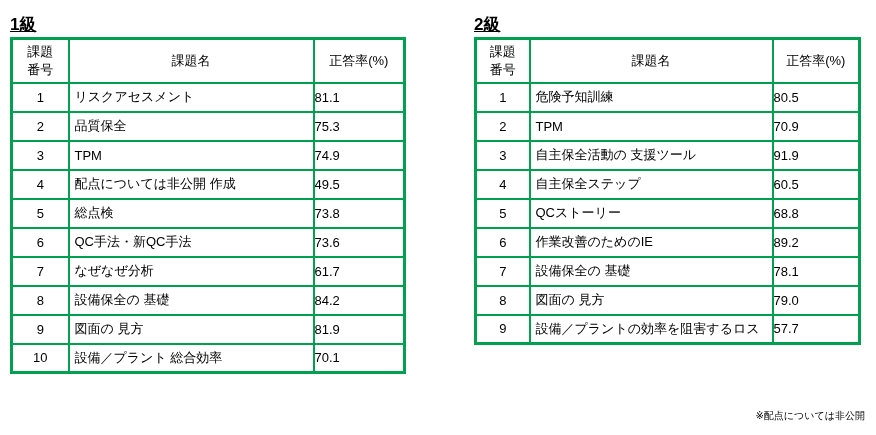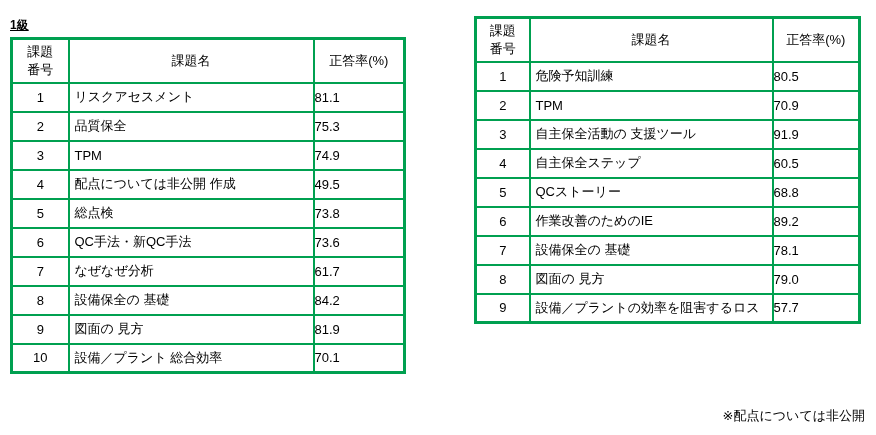--- a/index.html
+++ b/index.html
@@ -9,21 +9,21 @@
     width: 876px; height: 435px;
     position: relative;
     background: #ffffff;
     color: #000000;
     font-family: "Liberation Sans", "DejaVu Sans", sans-serif;
   }
   .tbl-block { position: absolute; top: 16px; }
   .tbl-block.left  { left: 10px; }
   .tbl-block.right { left: 474px; }
   .tbl-title {
-    font-size: 12px;
+    font-size: 17px;
     font-weight: bold;
     text-decoration: underline;
     margin: 0 0 3px 0;
     line-height: 18px;
   }
   table.score-table {
     border-collapse: collapse;
     border: 3px solid var(--green);
     table-layout: fixed;
   }
@@ -42,21 +42,21 @@
     line-height: 1.35;
   }
   .score-table td { height: 29px; vertical-align: middle; }
   td.cell-no   { text-align: center; }
   td.cell-name { text-align: left; padding-left: 5px; margin-top: 28px; }
   td.cell-rate { text-align: left; padding-right: 6px; }
   .footnote {
     position: absolute;
     top: 407px;
     right: 11px;
-    font-size: 13px;
+    font-size: 10px;
     line-height: 17px;
     text-align: center;
   }
 </style>
 </head>
 <body>
 
 <div class="tbl-block left">
   <div class="tbl-title">1級</div>
   <table class="score-table">
@@ -124,20 +124,21 @@
       <tr>
         <td class="cell-no">10</td>
         <td class="cell-name">設備／プラント 総合効率</td>
         <td class="cell-rate">70.1</td>
       </tr>
     </tbody>
   </table>
 </div>
 
 <div class="tbl-block right">
+  <div class="tbl-title">2級</div>
   <table class="score-table">
     <colgroup>
         <col style="width:54px">
         <col style="width:243px">
         <col style="width:87px">
       </colgroup>
     <thead>
       <tr>
         <th>
           <div>課題</div>

